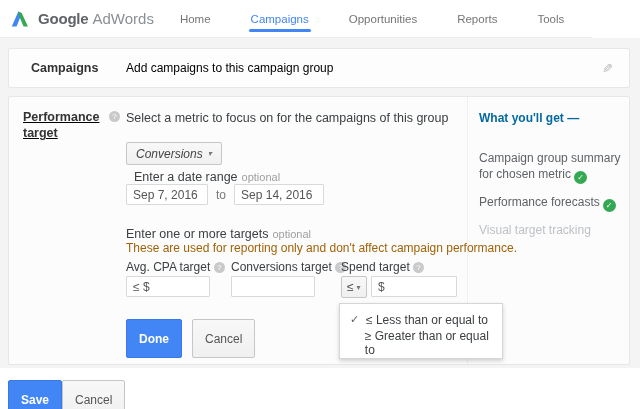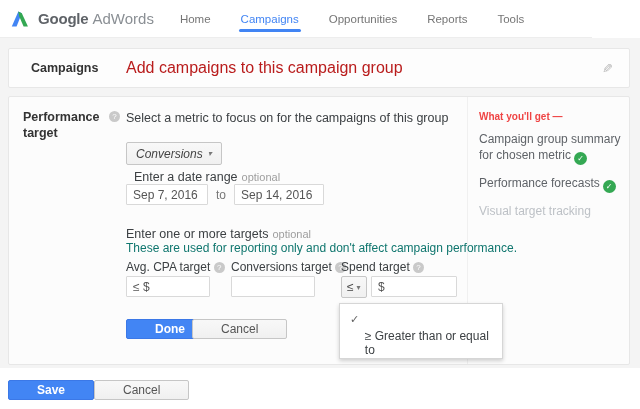--- a/index.html
+++ b/index.html
@@ -6,77 +6,77 @@
   html,body { width:640px; height:409px; }
   body { font-family:"Liberation Sans","DejaVu Sans",sans-serif; background:#ffffff; }
   .screen { position:relative; width:640px; height:409px; overflow:hidden; background:#ffffff; }
 
   
   .topnav { position:absolute; top:0; left:0; width:592px; height:38px; background:#ffffff; border-bottom:1px solid #ededed; display:flex; align-items:center; }
   .brand { display:flex; align-items:center; margin-left:10px; }
   .logo-mark { width:21px; height:21px; margin-right:7px; }
   .brand-google { font-size:15px; font-weight:700; color:#5f6368; letter-spacing:-0.2px; }
   .brand-adwords { font-size:15px; color:#8a8f94; margin-left:4px; }
-  .nav-items { display:flex; align-items:center; height:38px; margin-left:26px; gap:30px; }
+  .nav-items { display:flex; align-items:center; height:38px; margin-left:26px; gap:40px; }
   .nav-item { position:relative; font-size:11.5px; color:#757575; cursor:pointer; text-decoration:none; height:38px; display:flex; align-items:center; }
   .nav-item.active { color:#4285f4; }
   .nav-item.active::after { content:""; position:absolute; left:-2px; right:-2px; bottom:6px; height:3px; background:#4285f4; border-radius:2px; }
 
   
   .page-band { position:absolute; top:38px; left:0; width:640px; height:330px; background:#f4f4f4; }
 
   
   .campaigns-card { position:absolute; top:48px; left:8px; width:622px; height:40px; background:#fdfdfd; border:1px solid #e7e7e7; border-radius:2px; display:flex; align-items:center; }
   .card-title { font-size:12.5px; font-weight:700; color:#333; margin-left:22px; width:95px; }
-  .add-link { font-size:16px; color:#b91c1c; text-decoration:none; cursor:pointer; }
+  .add-link { font-size:12px; color:#000000; text-decoration:none; cursor:pointer; }
   .pencil { margin-left:auto; margin-right:16px; color:#b5b5b5; font-size:13px; cursor:pointer; transform:scaleX(-1); display:inline-block; }
 
   
   .perf-panel { position:absolute; top:96px; left:8px; width:622px; height:269px; background:#fcfcfc; border:1px solid #e7e7e7; border-radius:2px; }
   .perf-divider { position:absolute; left:458px; top:0; bottom:0; width:1px; background:#f0f0f0; }
 
-  .perf-label { position:absolute; left:14px; top:12px; width:104px; }
+  .perf-label { position:absolute; left:14px; top:12px; width:104px;text-decoration:underline; }
   .perf-label .bold { display:block; width:80px; font-size:12.5px; font-weight:700; color:#333; line-height:1.3; }
   .qicon { display:inline-block; width:11px; height:11px; border-radius:50%; background:#c9c9c9; color:#fff; font-size:8px; line-height:11px; text-align:center; vertical-align:1px; cursor:pointer; }
   .perf-label .qicon { position:absolute; left:86px; top:2px; }
 
   .metric-label { position:absolute; left:117px; top:14px; font-size:12.5px; color:#3c4043; }
   .btn-dropdown { display:inline-flex; align-items:center; gap:5px; height:23px; padding:0 9px; background:linear-gradient(#f8f8f8,#f0f0f0); border:1px solid #c6c6c6; border-radius:2px; font-size:12px; color:#444; cursor:pointer; }
   .metric-btn { position:absolute; left:117px; top:45px;font-style:italic; }
   .caret { font-size:8px; color:#777; }
 
   .inline-label { font-size:12.5px; color:#3c4043; }
   .optional { font-size:11px; color:#9e9e9e; margin-left:4px; }
   .date-label { position:absolute; left:125px; top:70px; }
   .date-row { position:absolute; left:117px; top:87px; display:flex; align-items:center; gap:8px; }
   .tbox { height:21px; border:1px solid #d9d9d9; border-radius:1px; background:#fff; font-size:12px; color:#555; padding:0 6px; font-family:"Liberation Sans","DejaVu Sans",sans-serif; }
   .to-text { font-size:12px; color:#777; }
 
   .targets-label { position:absolute; left:117px; top:127px; }
-  .targets-note { position:absolute; left:117px; top:144px; font-size:12px; color:#0f766e; }
+  .targets-note { position:absolute; left:117px; top:144px; font-size:12px; color:#a16207; }
 
   .fld-label { position:absolute; top:163px; font-size:12px; color:#3c4043; }
   .fld-1 { left:117px; } .fld-2 { left:222px; } .fld-3 { left:332px; }
   .inp-1 { position:absolute; left:117px; top:179px; width:84px; }
   .inp-2 { position:absolute; left:222px; top:179px; width:84px; }
   .op-btn { position:absolute; left:332px; top:179px; height:22px; padding:0 5px; gap:3px; }
   .inp-3 { position:absolute; left:362px; top:179px; width:86px; }
 
   .op-menu { position:absolute; left:330px; top:206px; width:164px; background:#ffffff; border:1px solid #d6d6d6; box-shadow:0 2px 4px rgba(0,0,0,0.18); padding:4px 0; z-index:5; }
   .menu-item { display:flex; align-items:center; height:23px; padding:0 10px; font-size:12px; color:#3c4043; cursor:pointer; }
   .menu-check { width:16px; font-size:11px; color:#616161; }
   .menu-item.unselected .menu-check { visibility:hidden; }
 
-  .btn { height:20px; padding:0 28px; border-radius:2px; font-size:12px; cursor:pointer; font-family:"Liberation Sans","DejaVu Sans",sans-serif; background:linear-gradient(#f8f8f8,#f0f0f0); border:1px solid #c6c6c6; color:#555; }
+  .btn { height:39px; padding:0 12px; border-radius:2px; font-size:12px; cursor:pointer; font-family:"Liberation Sans","DejaVu Sans",sans-serif; background:linear-gradient(#f8f8f8,#f0f0f0); border:1px solid #c6c6c6; color:#555; }
   .btn-primary { background:#4285f4; border:1px solid #3b78e7; color:#ffffff; font-weight:700; }
   .done-btn { position:absolute; left:117px; top:222px; }
   .panel-cancel { position:absolute; left:183px; top:222px; }
 
   .benefits { position:absolute; left:470px; top:14px; width:146px; }
-  .benefits-title { font-size:10px; font-weight:700; color:#ef4444; margin-bottom:9px; }
+  .benefits-title { font-size:12px; font-weight:700; color:#0369a1; margin-bottom:25px; }
   .benefit { font-size:12px; color:#5f6368; line-height:1.35; margin-bottom:10px; }
   .benefit.dim { color:#bdc1c6; }
   .check-circle { display:inline-block; width:13px; height:13px; border-radius:50%; background:#34a853; color:#fff; font-size:8px; line-height:13px; text-align:center; margin-left:3px; vertical-align:-2px; }
 
   
   .footer-actions { position:absolute; left:8px; top:380px; display:flex; }
 </style>
 </head>
 <body>
 
@@ -154,20 +154,21 @@
     <input class="tbox inp-2" value="" style="">
     <button class="btn-dropdown op-btn">
       <span>≤</span>
       <span class="caret">▾</span>
     </button>
     <input class="tbox inp-3" value="$" style="">
 
     <div class="op-menu">
       <div class="menu-item">
         <span class="menu-check">✓</span>
+        <span>≤ Less than or equal to</span>
       </div>
       <div class="menu-item unselected">
         <span class="menu-check">✓</span>
         <span>≥ Greater than or equal to</span>
       </div>
     </div>
 
     <button class="btn btn-primary done-btn">Done</button>
     <button class="btn panel-cancel">Cancel</button>
 

